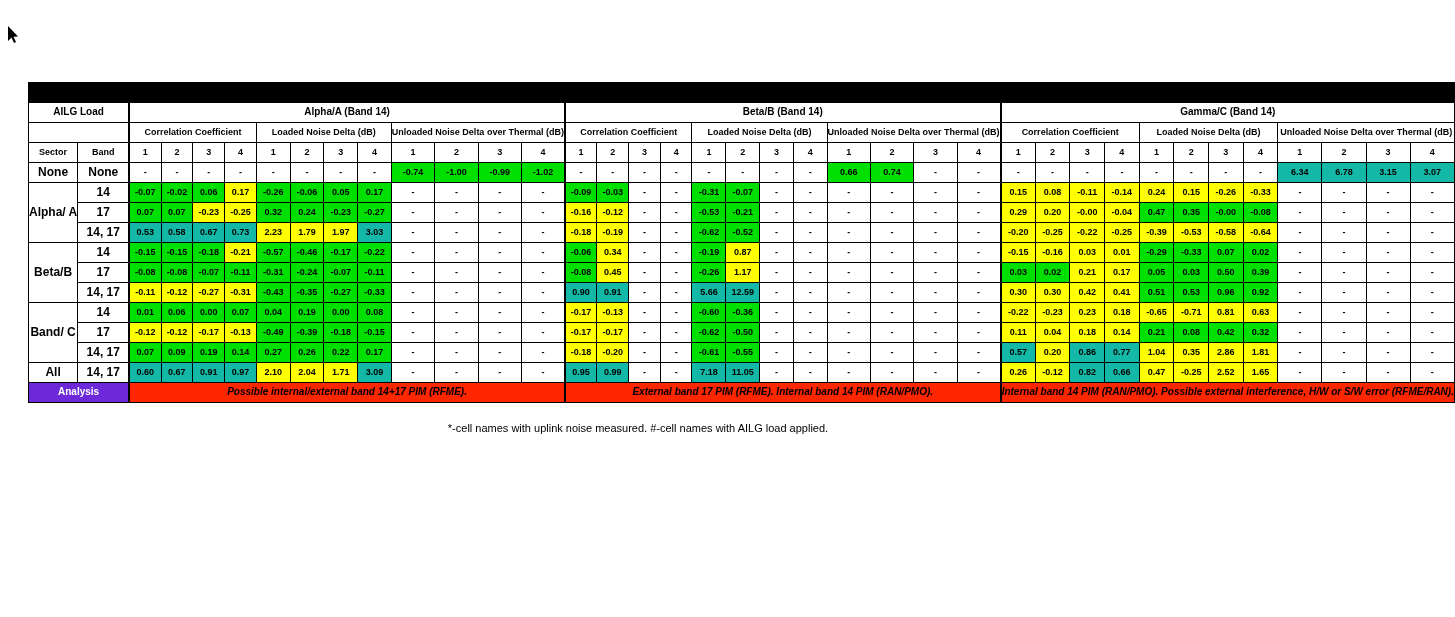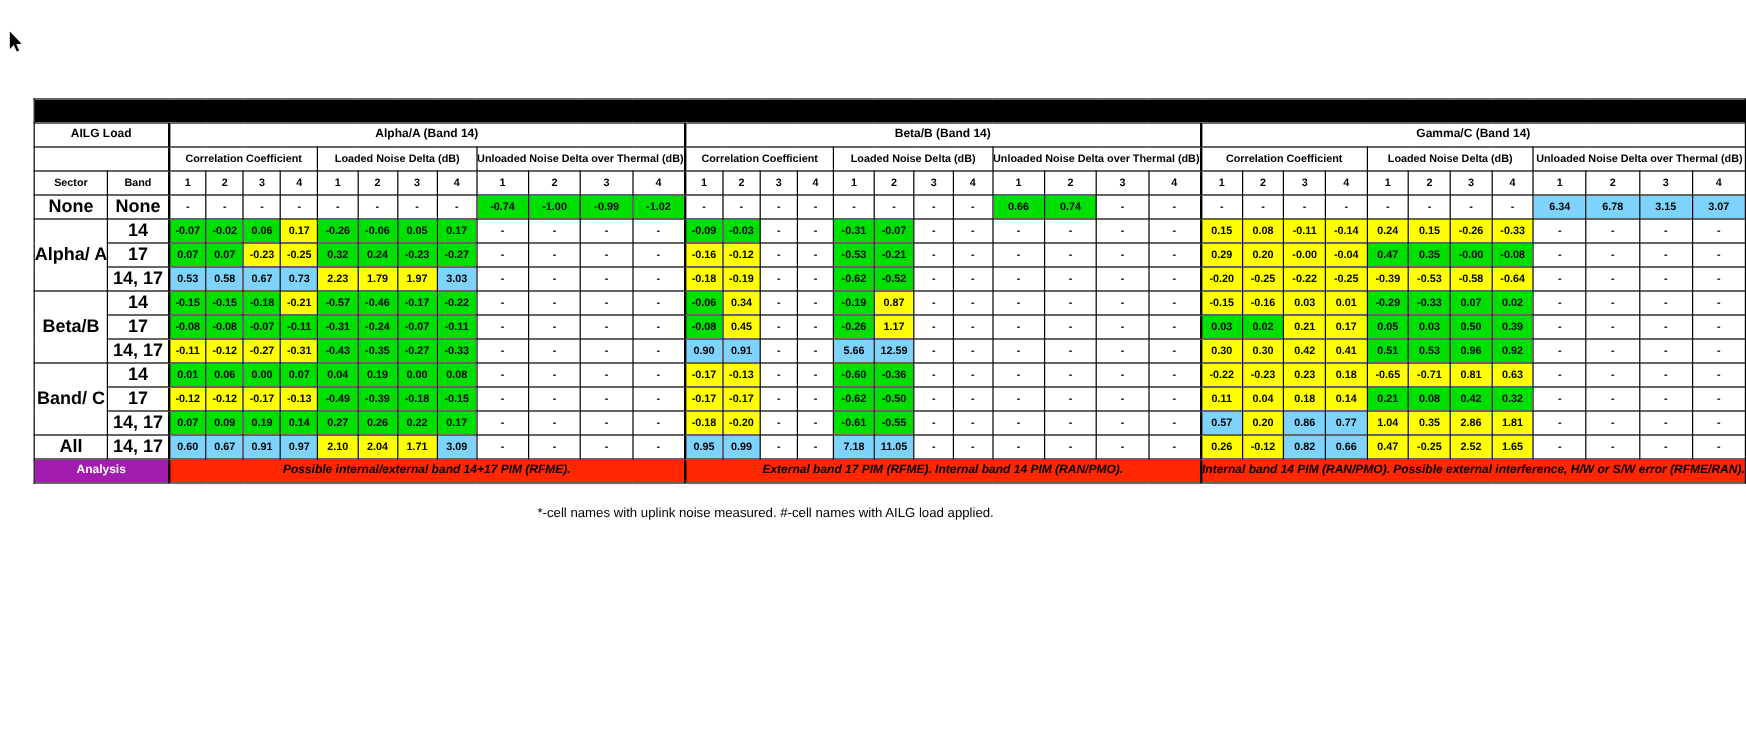--- a/index.html
+++ b/index.html
@@ -60,33 +60,33 @@
     height: 28px;
     line-height: 1.15;
     white-space: normal;
     padding: 0 2px;
   }
   .colnum {
     height: 17px;
     font-size: 9px;
   }
   .rowlabel {
-    font-size: 15px;
+    font-size: 12px;
     padding: 0 2px;
     white-space: normal;
     line-height: 1.05;
     margin-left: 40px;
   }
   .val { font-size: 9px; }
   .g { background: #00e000; }
   .y { background: #ffff00; }
-  .r { background: #7dd3fc; }
+  .r { background: #14b8a6; }
   .dash { background: #ffffff; text-align: right; padding-right: 3px; font-weight: bold; }
   .analysis-label {
-    background: #a21caf;
+    background: #6d28d9;
     color: #fff;
     font-size: 10px;
     height: 30px;
   }
   .analysis-cell {
     background: #ff2600;
     color: #000;
     font-size: 10px;
     height: 30px;
     white-space: normal;

